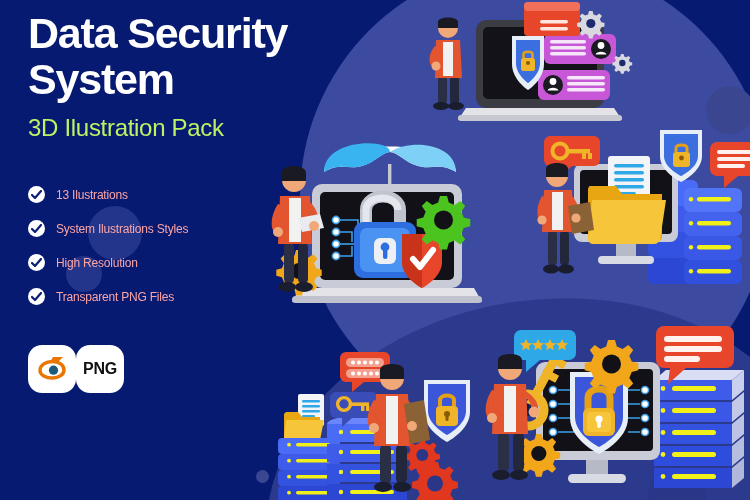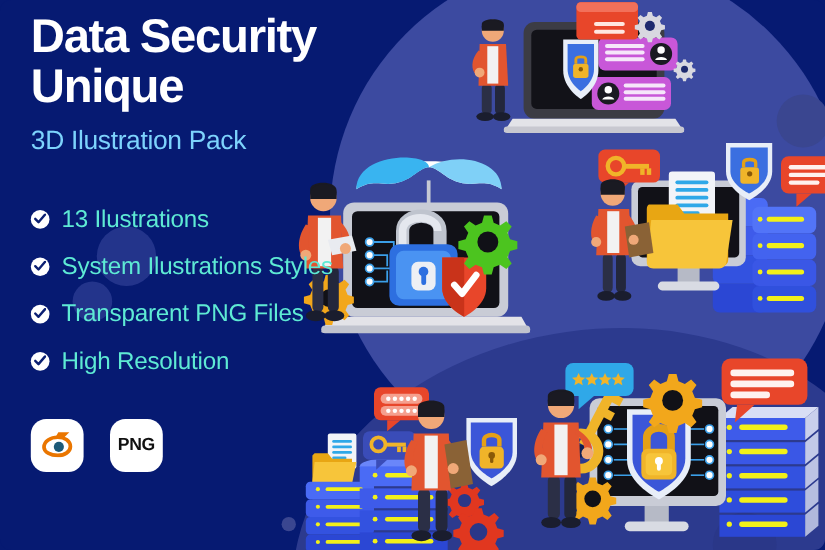--- a/index.html
+++ b/index.html
@@ -2,21 +2,21 @@
 <html><head>
 <meta charset="utf-8">
 <style>
   html,body{margin:0;padding:0;}
   body{
     width:750px;height:500px;overflow:hidden;
     font-family:"Liberation Sans", sans-serif;
     background:#061A72;
     position:relative;
   }
-  .stage{position:absolute;inset:0;overflow:hidden;background:#061A72;border-radius:10px;}
+  .stage{position:absolute;inset:0;overflow:hidden;background:#061A72;}
 
   
   .bg-circle-main{
     position:absolute;left:300px;top:-38px;width:470px;height:470px;
     border-radius:50%;background:#3C4AA0;
   }
   .bg-wave{
     position:absolute;left:260px;top:300px;width:560px;height:360px;
     border-radius:50% 50% 0 0 / 60% 60% 0 0;background:#2C3A8E;
     transform:rotate(-8deg);
@@ -25,31 +25,31 @@
   .dot.soft{background:#2A3788;}
   .dot.pale{background:#3C4AA0;opacity:.55;}
 
   
   .left-panel{position:absolute;left:28px;top:10px;width:300px;z-index:6;}
   .title{
     color:#ffffff;font-size:43px;line-height:1.07;font-weight:bold;
     letter-spacing:-1.2px;margin:0 0 12px 0;
   }
   .subtitle{
-    color:#7dd3fc;font-size:24px;font-weight:normal;letter-spacing:-.3px;margin:0;
+    color:#bef264;font-size:24px;font-weight:normal;letter-spacing:-.3px;margin:0;
   }
   .features{list-style:none;margin:44px 0 0 0;padding:0;}
   .feature{display:flex;align-items:center;margin-bottom:17px;}
   .check{
     width:17px;height:17px;border-radius:50%;background:#ffffff;
     flex:0 0 17px;margin-right:11px;position:relative;
   }
   .check svg{position:absolute;left:3px;top:3.5px;}
-  .feature-label{color:#5eead4;font-size:22px;letter-spacing:-.2px;}
-  .badges{display:flex;gap:24px;margin-top:40px;}
+  .feature-label{color:#fca5a5;font-size:12px;letter-spacing:-.2px;}
+  .badges{display:flex;gap:0;margin-top:40px;}
   .badge{
     width:48px;height:48px;border-radius:14px;background:#ffffff;
     display:flex;align-items:center;justify-content:center;
     font-size:16px;font-weight:bold;color:#111;letter-spacing:-.3px;
   }
 
   
   .scene{position:absolute;z-index:4;}
   .scene svg{display:block;overflow:visible;}
 </style>
@@ -62,21 +62,21 @@
   <div class="bg-wave"></div>
   <div class="dot" style="left:706px;top:86px;width:48px;height:48px;"></div>
   <div class="dot soft" style="left:648px;top:466px;width:58px;height:58px;"></div>
   <div class="dot pale" style="left:88px;top:206px;width:54px;height:54px;"></div>
   <div class="dot pale" style="left:66px;top:256px;width:36px;height:36px;"></div>
   <div class="dot" style="left:256px;top:470px;width:13px;height:13px;"></div>
 
   <div class="left-panel">
     <h1 class="title">
       <span>Data Security</span><br>
-      <span>Unique</span>
+      <span>System</span>
     </h1>
     <p class="subtitle">3D Ilustration Pack</p>
 
     <ul class="features">
       <li class="feature">
         <span class="check">
           <svg width="11" height="10" viewBox="0 0 11 10">
               <path d="M1 5 L4 8 L10 1" stroke="#0B1F72" stroke-width="2.2" fill="none" stroke-linecap="round" stroke-linejoin="round"></path>
             </svg>
         </span>
@@ -89,29 +89,29 @@
             </svg>
         </span>
         <span class="feature-label">System Ilustrations Styles</span>
       </li>
       <li class="feature">
         <span class="check">
           <svg width="11" height="10" viewBox="0 0 11 10">
               <path d="M1 5 L4 8 L10 1" stroke="#0B1F72" stroke-width="2.2" fill="none" stroke-linecap="round" stroke-linejoin="round"></path>
             </svg>
         </span>
-        <span class="feature-label">Transparent PNG Files</span>
+        <span class="feature-label">High Resolution</span>
       </li>
       <li class="feature">
         <span class="check">
           <svg width="11" height="10" viewBox="0 0 11 10">
               <path d="M1 5 L4 8 L10 1" stroke="#0B1F72" stroke-width="2.2" fill="none" stroke-linecap="round" stroke-linejoin="round"></path>
             </svg>
         </span>
-        <span class="feature-label">High Resolution</span>
+        <span class="feature-label">Transparent PNG Files</span>
       </li>
     </ul>
 
     <div class="badges">
       <div class="badge">
         <span>
           <svg width="30" height="26" viewBox="0 0 30 26">
             <path d="M16 3 L26 3 L20 9 L12.5 9 Z" fill="#EA7600"></path>
             <path d="M3 16.5 C3 11 9 7.5 15.5 7.5 C22 7.5 27 11 27 16 C27 20.6 22 24 15.5 24 C9 24 3 21 3 16.5 Z" fill="none" stroke="#EA7600" stroke-width="3.4"></path>
             <circle cx="16.5" cy="16.2" r="4.6" fill="#1D5A78"></circle>

